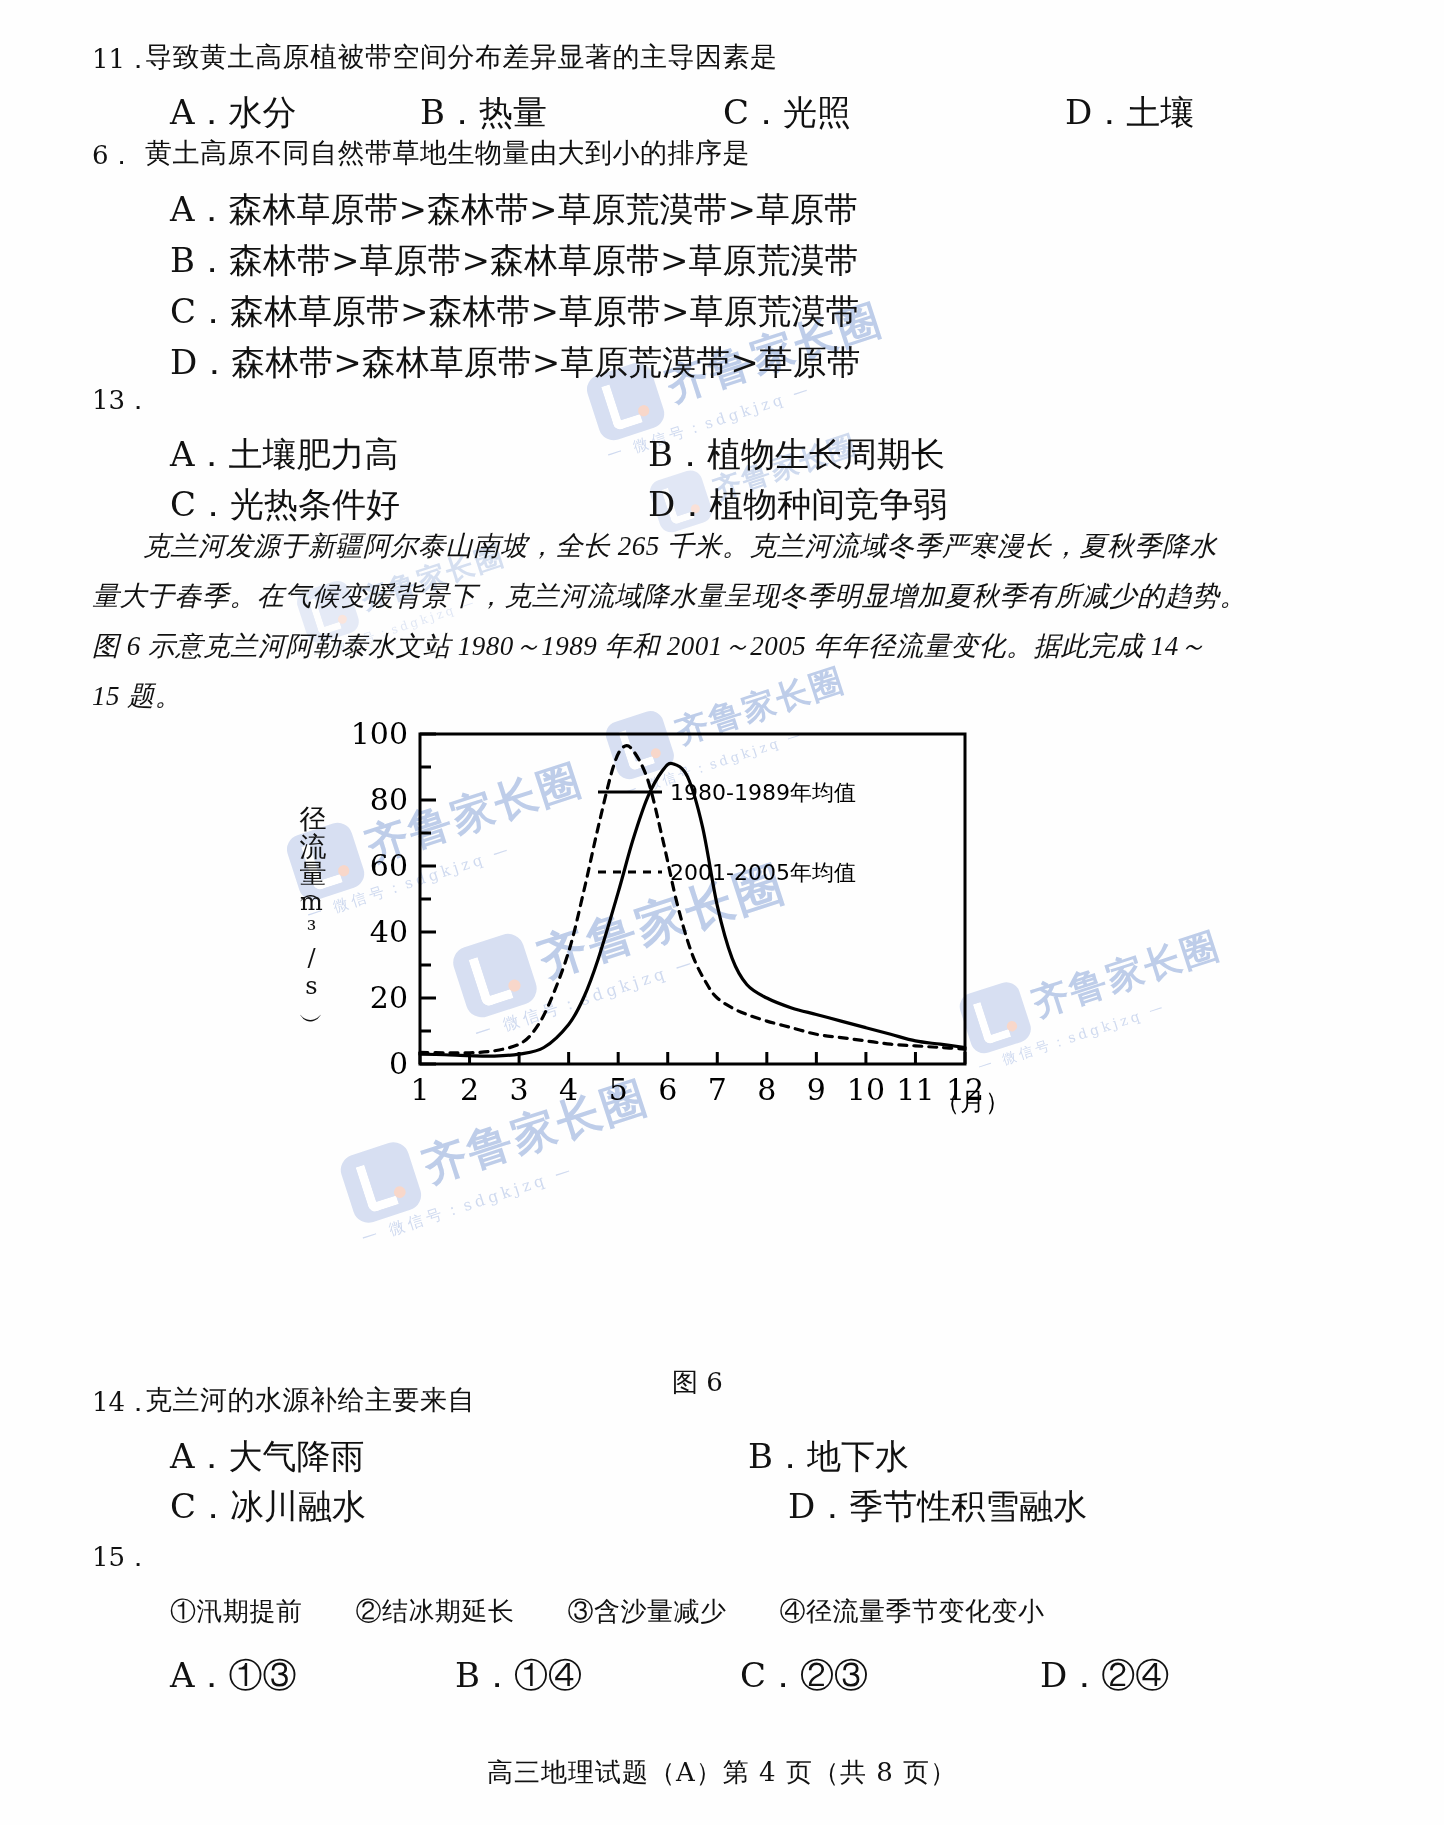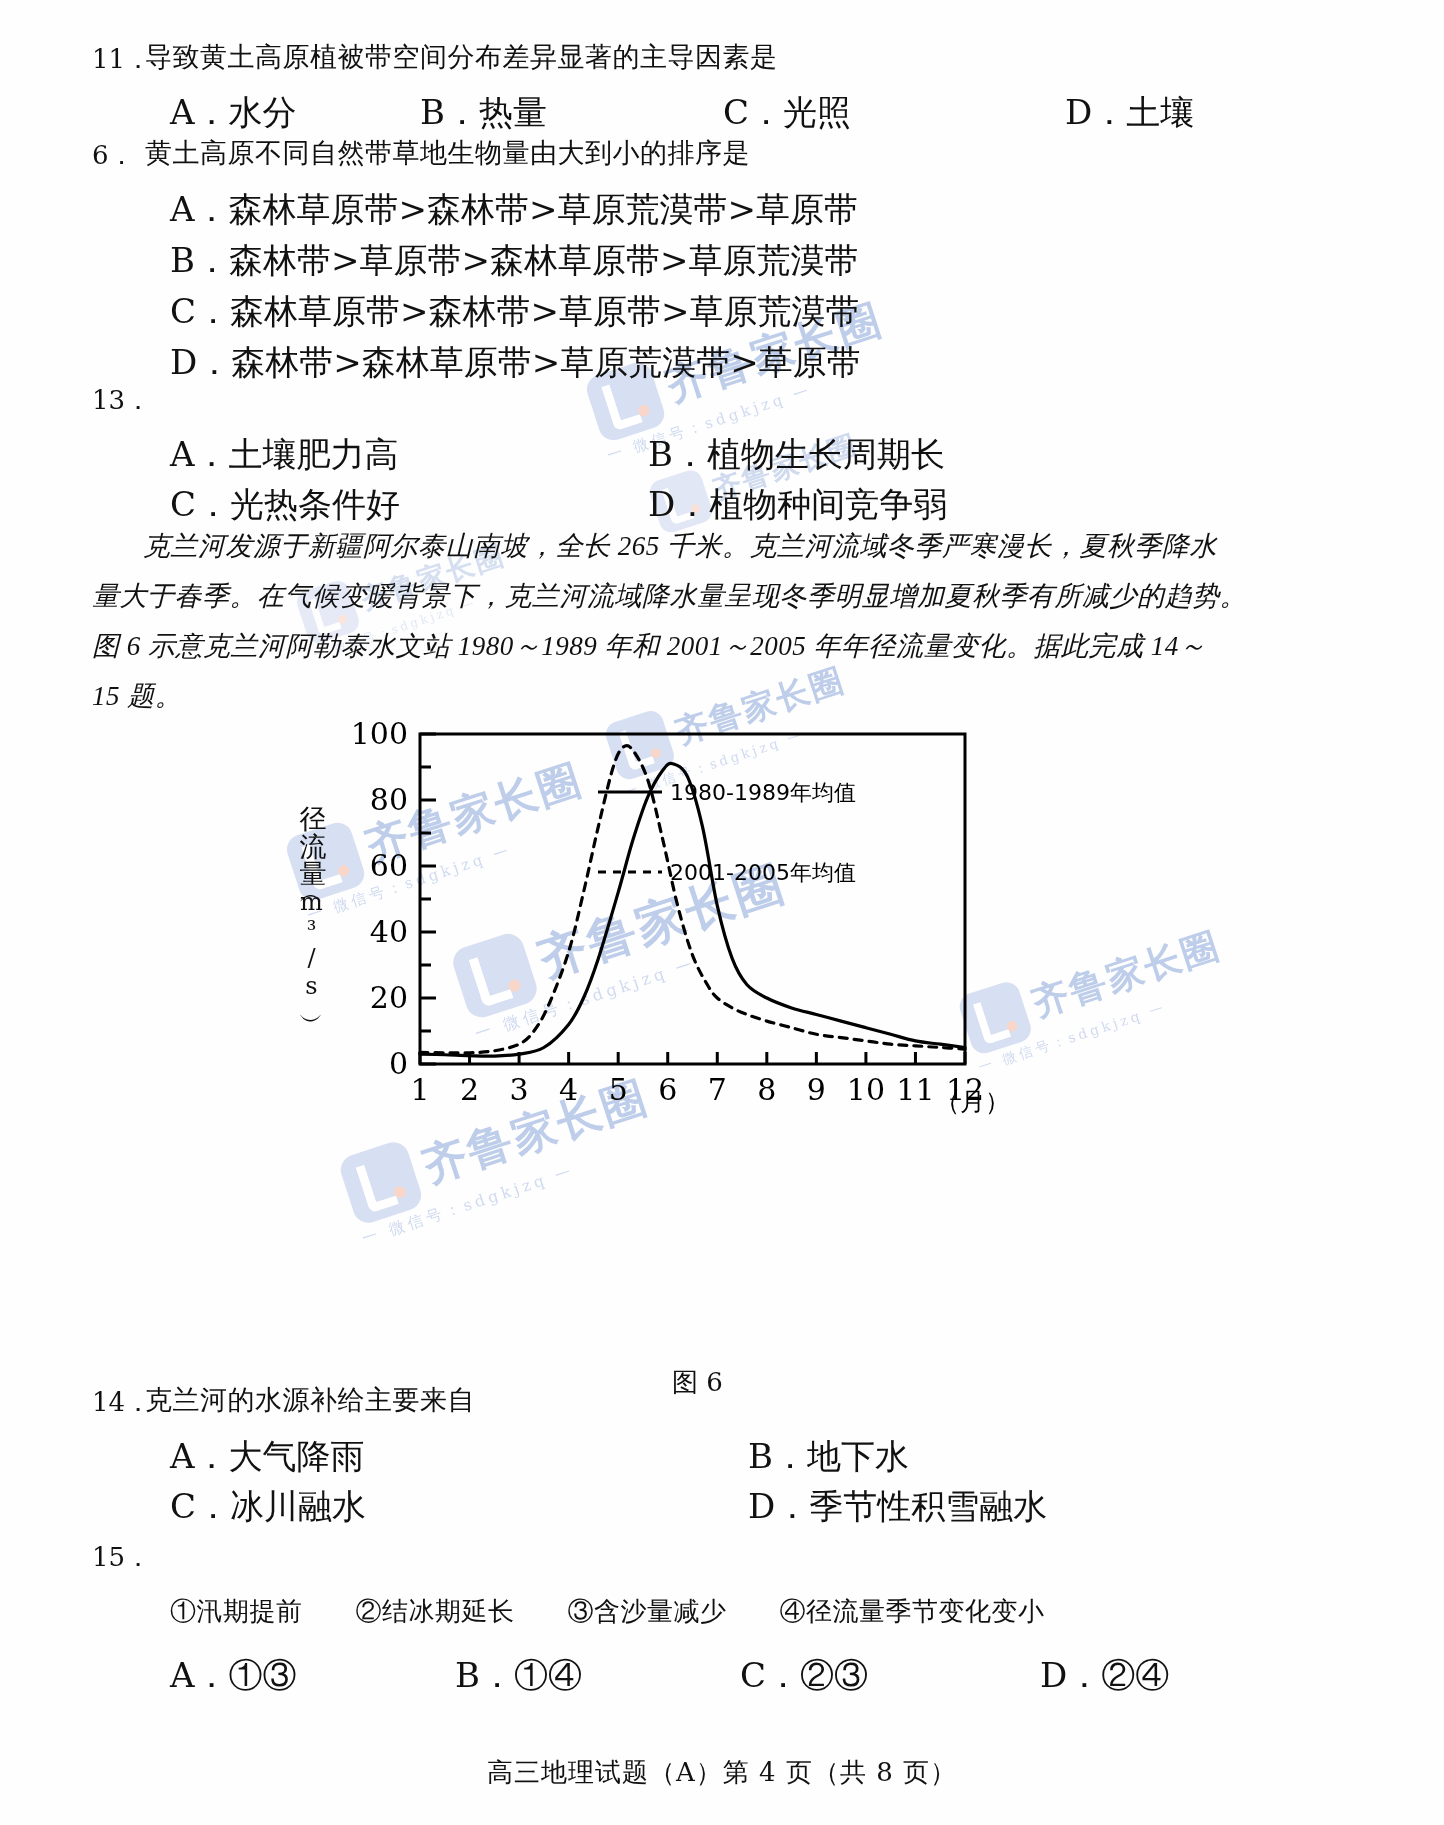--- a/index.html
+++ b/index.html
@@ -307,21 +307,21 @@
 
   <div class="opt" style="left:170px; top:1434px;">
     <span>A．</span><span>大气降雨</span>
   </div>
   <div class="opt" style="left:748px; top:1434px;">
     <span>B．</span><span>地下水</span>
   </div>
   <div class="opt" style="left:170px; top:1484px;">
     <span>C．</span><span>冰川融水</span>
   </div>
-  <div class="opt" style="left:748px; top:1484px;">
+  <div class="opt" style="left:788px; top:1484px;">
     <span>D．</span><span>季节性积雪融水</span>
   </div>
 
   <div class="qnum" style="left:92px; top:1540px;">15．</div>
 
   <div class="qline" style="left:170px; top:1597px; font-size:26px;">①汛期提前　　②结冰期延长　　③含沙量减少　　④径流量季节变化变小</div>
 
   <div class="opt" style="left:170px; top:1653px;">
     <span>A．</span><span>①③</span>
   </div>

